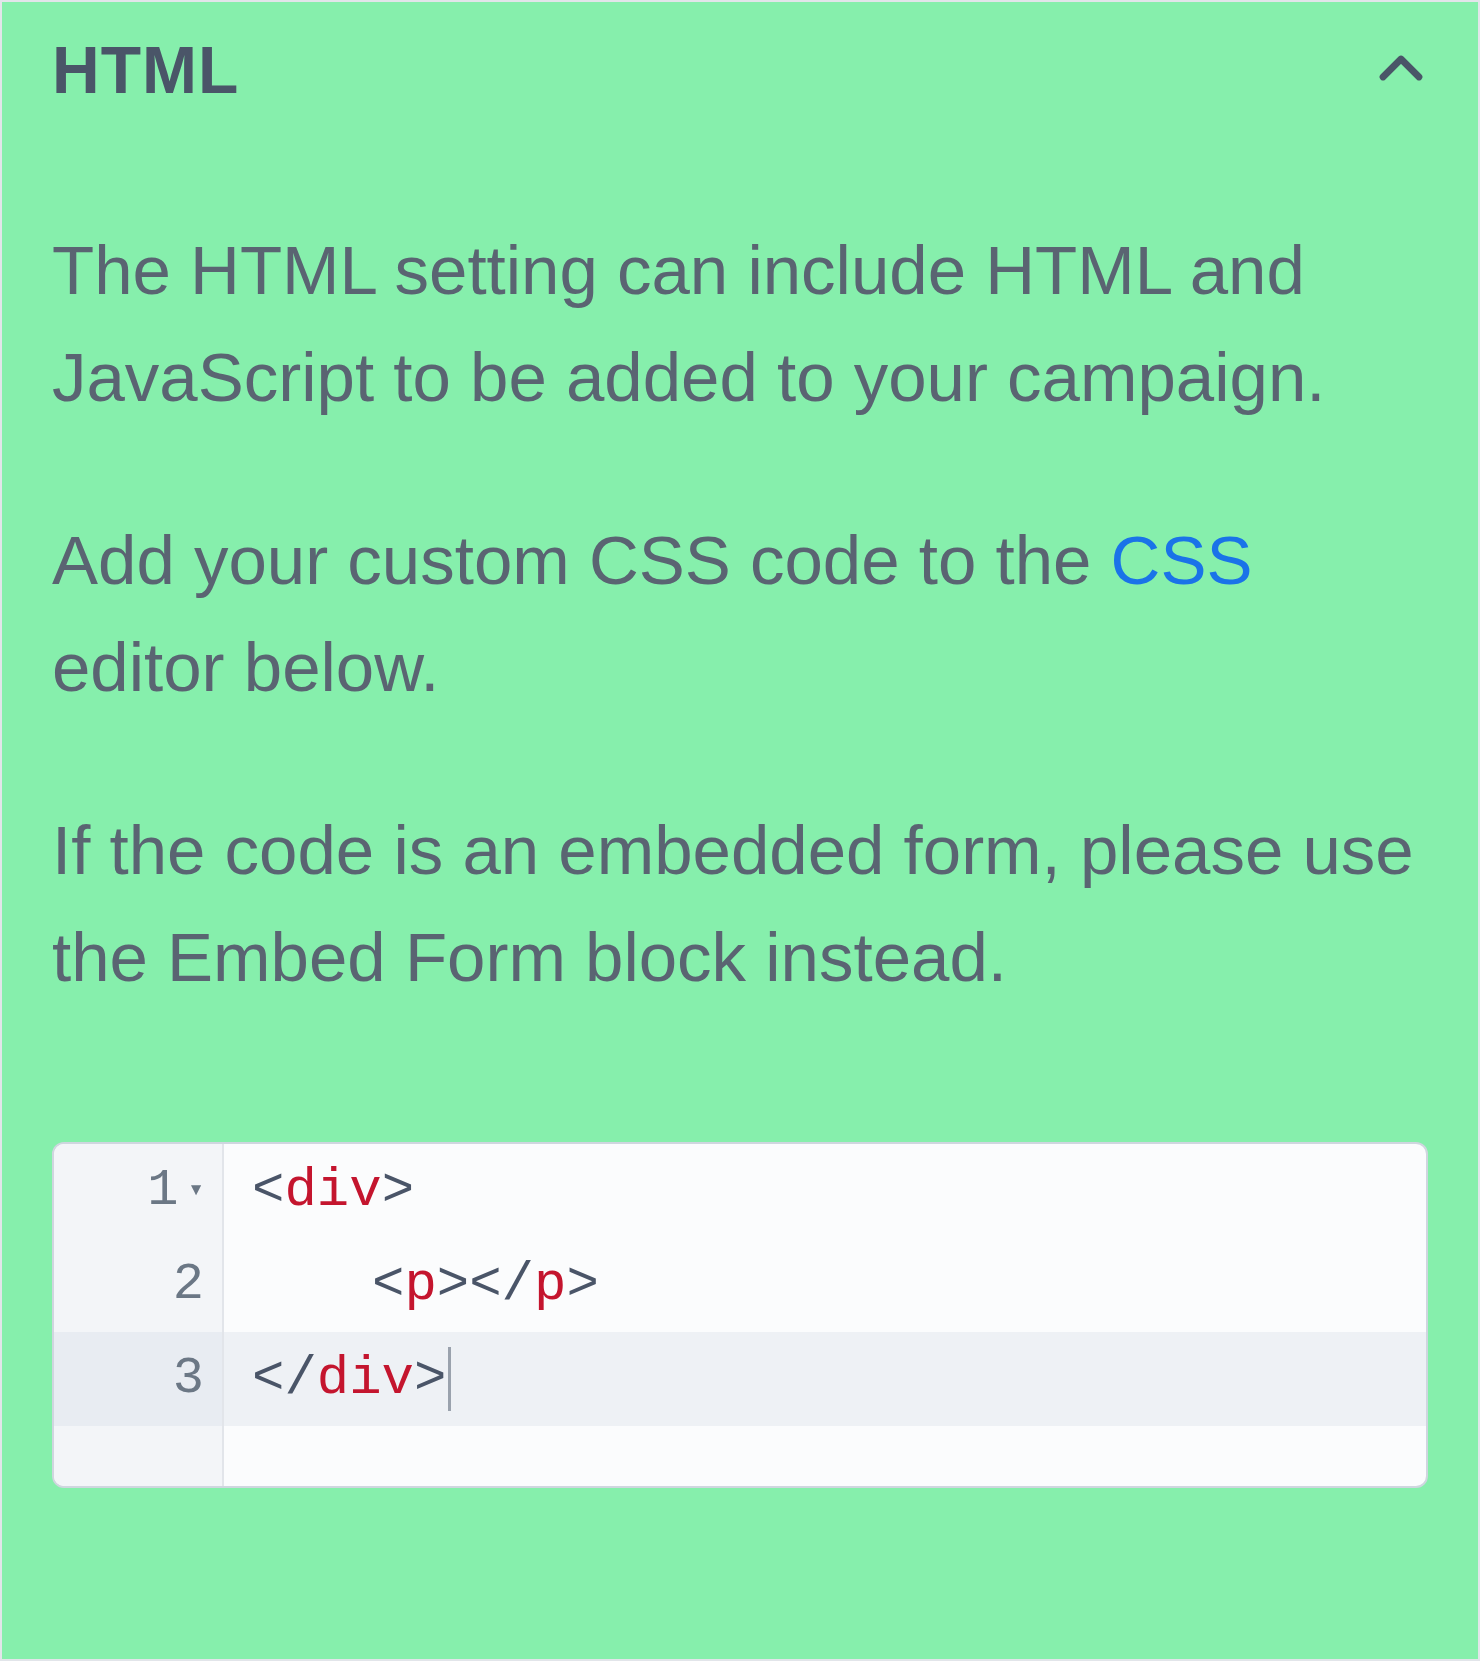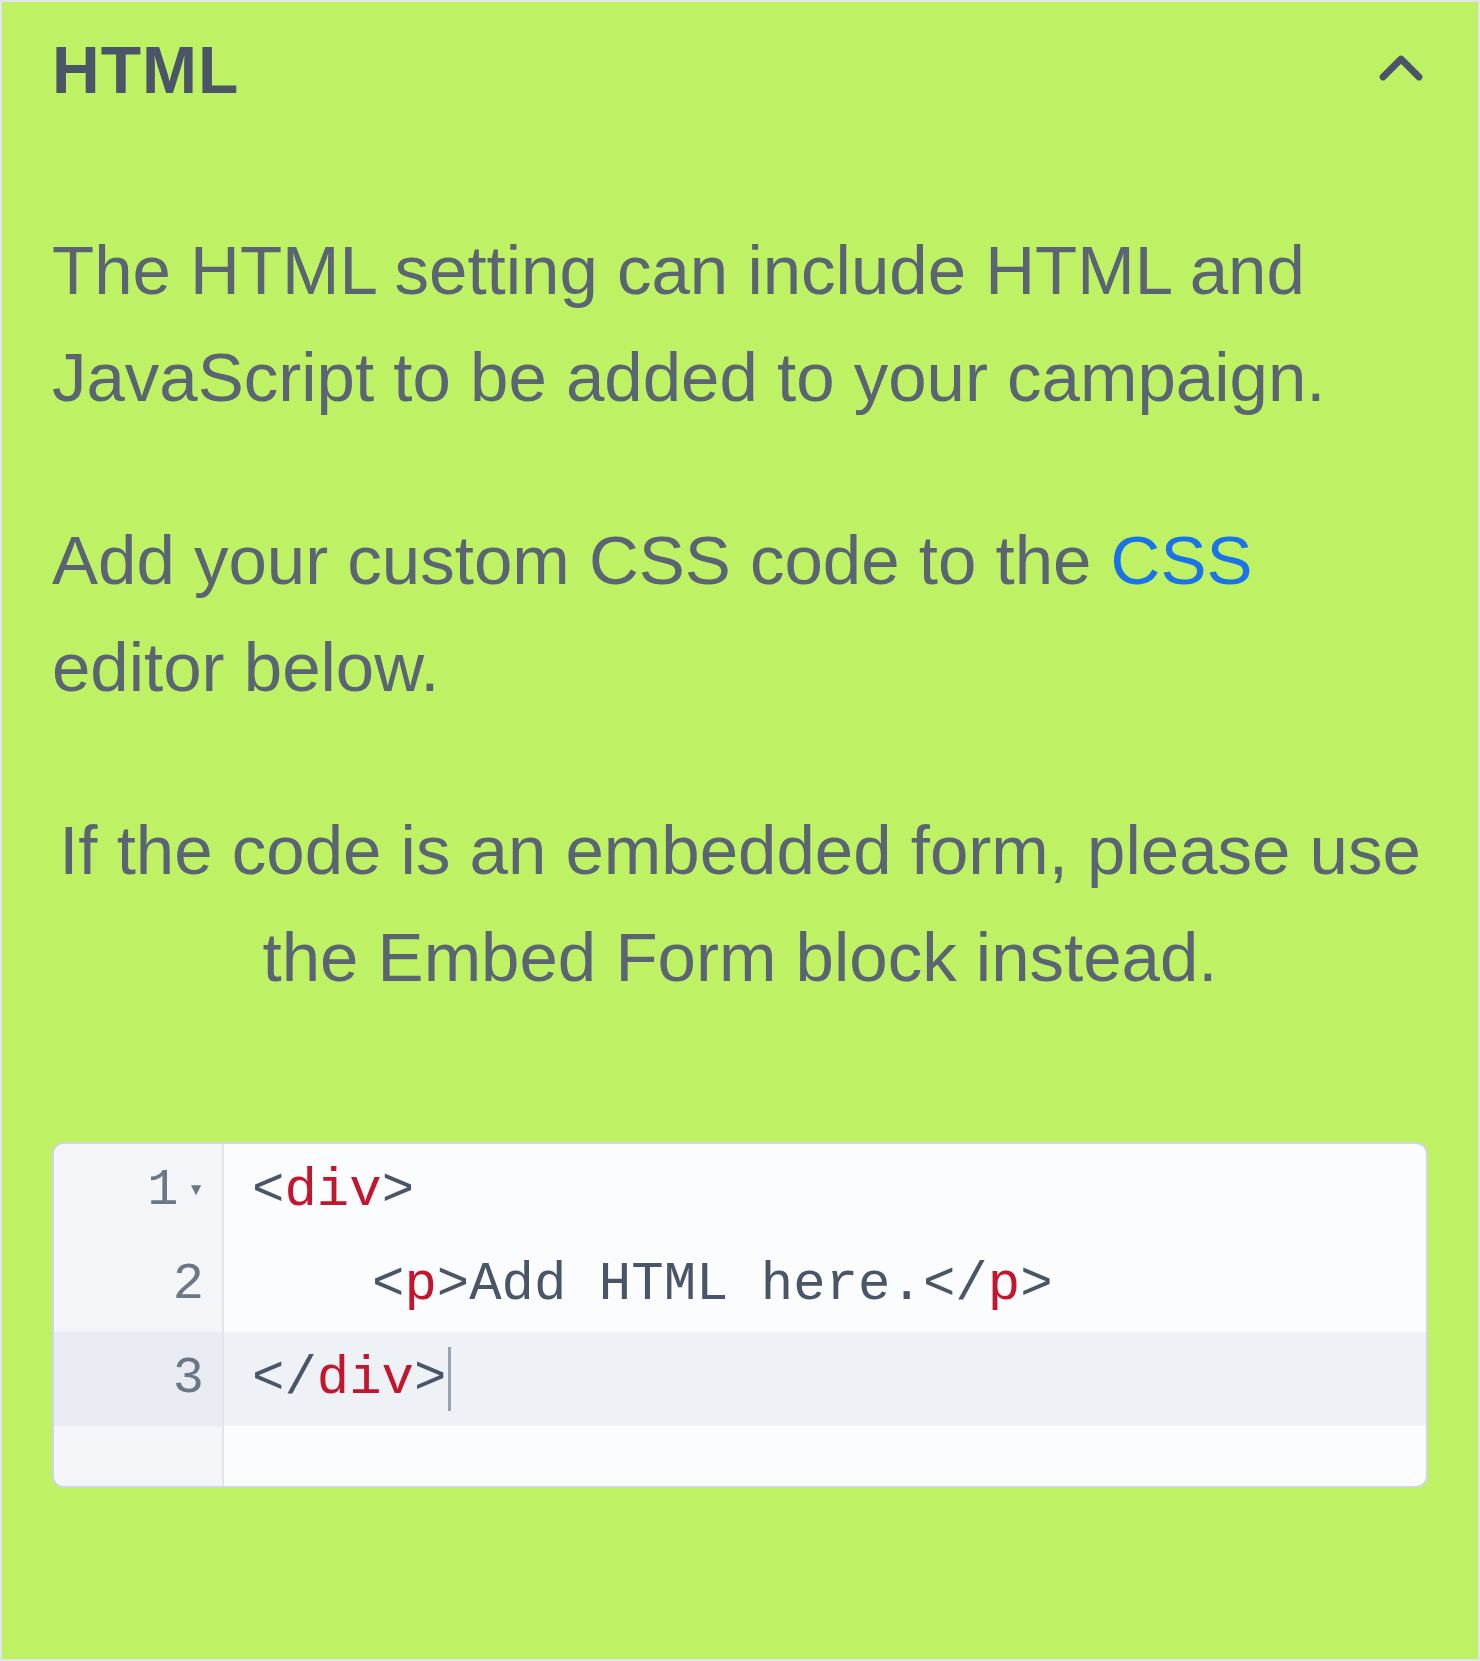--- a/index.html
+++ b/index.html
@@ -6,21 +6,21 @@
   body {
     margin: 0;
     font-family: -apple-system, BlinkMacSystemFont, "Segoe UI", Helvetica, Arial, sans-serif;
     background: #ffffff;
     color: #4a5568;
   }
   .panel {
     width: 1480px;
     height: 1661px;
     border: 2px solid #e2e5ea;
-    background: #bef264;
+    background: #86efac;
     position: relative;
     overflow: hidden;
   }
 
   .panel-header {
     display: flex;
     align-items: center;
     justify-content: space-between;
     padding: 30px 50px 30px 50px;
   }
@@ -40,21 +40,21 @@
     stroke-linejoin: round;
   }
 
   .panel-body {
     padding: 80px 50px 60px 50px;
     font-size: 69px;
     line-height: 1.55;
     color: #5a6472;
   }
   .panel-body p { margin: 0 0 76px 0; }
-  .panel-body p:last-of-type { margin-bottom: 70px; text-align: center; }
+  .panel-body p:last-of-type { margin-bottom: 70px; }
   .link {
     color: #1a73e8;
     text-decoration: none;
     cursor: pointer;
     text-align: right;
   }
 
   .code-editor {
     margin: 0 50px;
     border: 2px solid #cfd6df;
@@ -138,21 +138,21 @@
     <p>If the code is an embedded form, please use the Embed Form block instead.</p>
   </div>
 
   <div class="code-editor" id="code-editor">
       <div class="code-line">
         <div class="gutter">1<span class="fold-marker">▾</span></div>
         <div class="code-content"><span class="tok-punc">&lt;</span><span class="tok-tag">div</span><span class="tok-punc">&gt;</span></div>
       </div>
       <div class="code-line">
         <div class="gutter">2</div>
-        <div class="code-content"><span class="indent"></span><span class="tok-punc">&lt;</span><span class="tok-tag">p</span><span class="tok-punc">&gt;</span><span class="tok-text">Add HTML here.</span><span class="tok-punc">&lt;/</span><span class="tok-tag">p</span><span class="tok-punc">&gt;</span></div>
+        <div class="code-content"><span class="indent"></span><span class="tok-punc">&lt;</span><span class="tok-tag">p</span><span class="tok-punc">&gt;</span><span class="tok-punc">&lt;/</span><span class="tok-tag">p</span><span class="tok-punc">&gt;</span></div>
       </div>
       <div class="code-line active">
         <div class="gutter">3</div>
         <div class="code-content"><span class="tok-punc">&lt;/</span><span class="tok-tag">div</span><span class="tok-punc">&gt;</span><span class="cursor-bar"></span></div>
       </div>
       <div class="code-line trailing">
         <div class="gutter"></div>
         <div class="code-content"></div>
       </div>
     </div>

